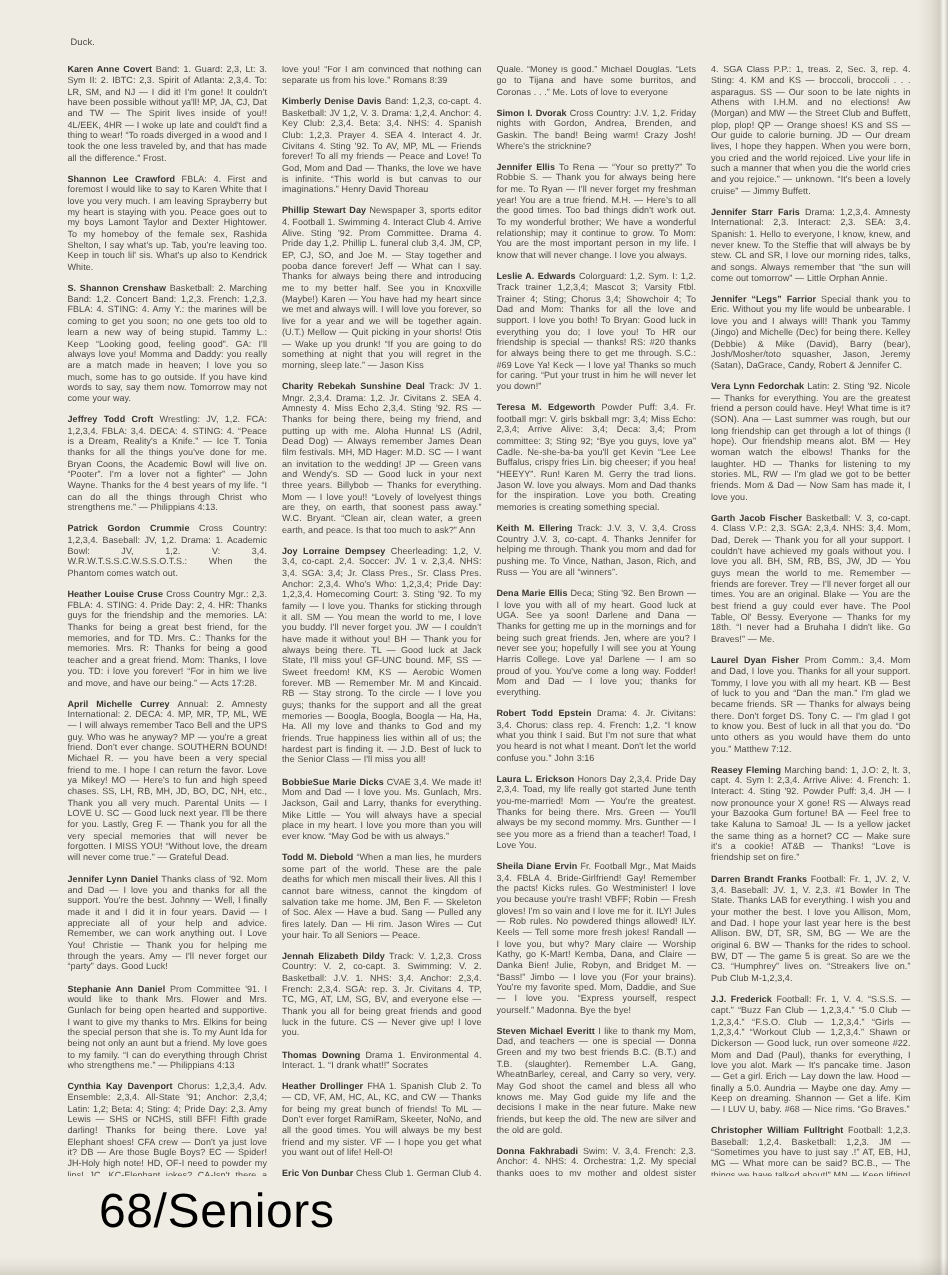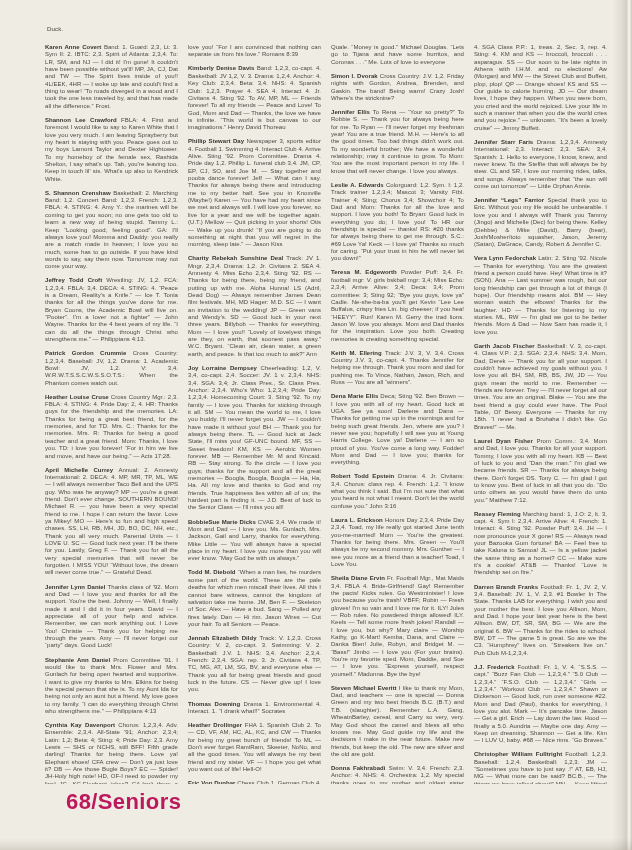--- a/index.html
+++ b/index.html
@@ -31,21 +31,21 @@
   .col { width:133px; height:740px; overflow:hidden; }
   .entry {
     font-size:6px; line-height:7.35px;
     text-align:justify; color:#4b4a43;
     margin-bottom:6.8px; letter-spacing:0.04px;
     word-spacing:0.1px;
   }
   .sname { font-weight:bold; color:#37362f; }
   .footer {
     position:absolute; left:66px; top:789px;
-    font-size:22px; color:#be185d; letter-spacing:0.4px;font-weight:bold;
+    font-size:32px; color:#000000; letter-spacing:0.4px;
   }
 </style>
 </head>
 <body>
 
 <div class="page">
   <div class="top-note">Duck.</div>
 
   <div class="columns">
     <div class="col">

